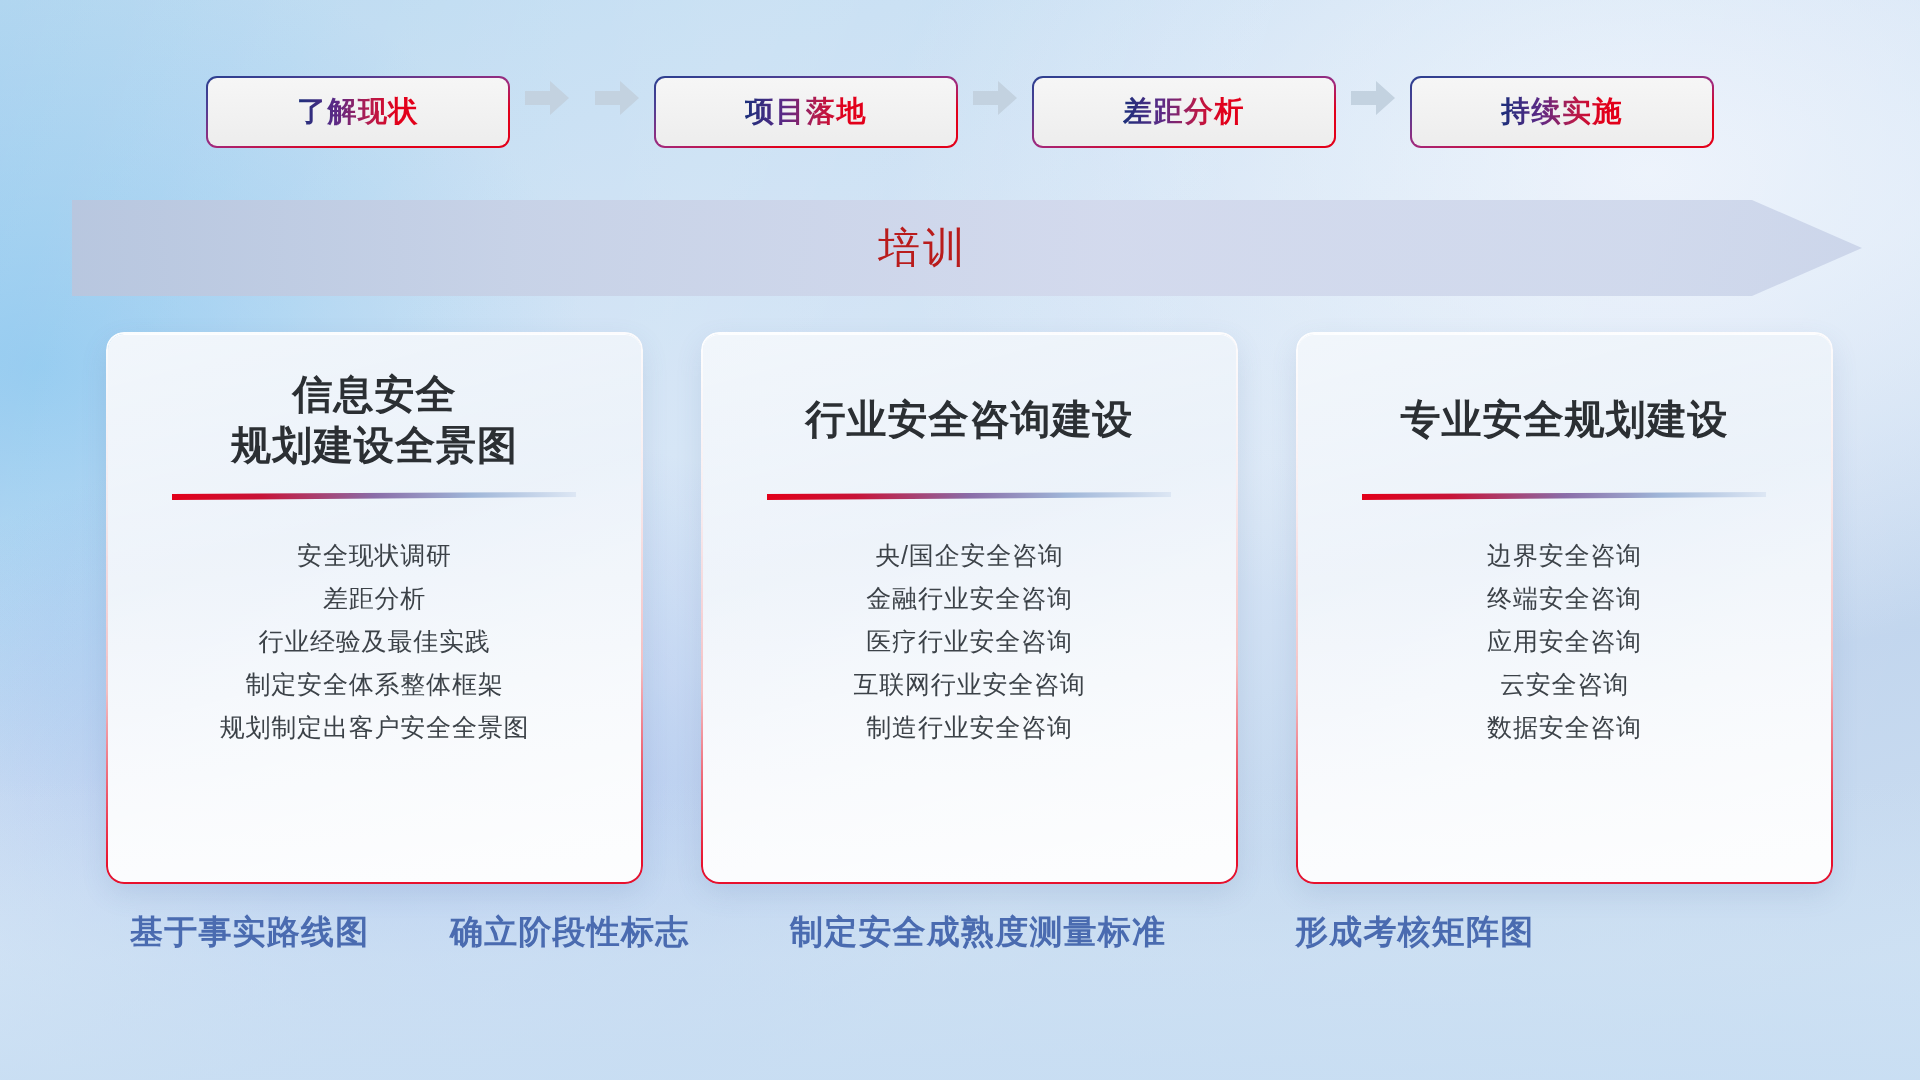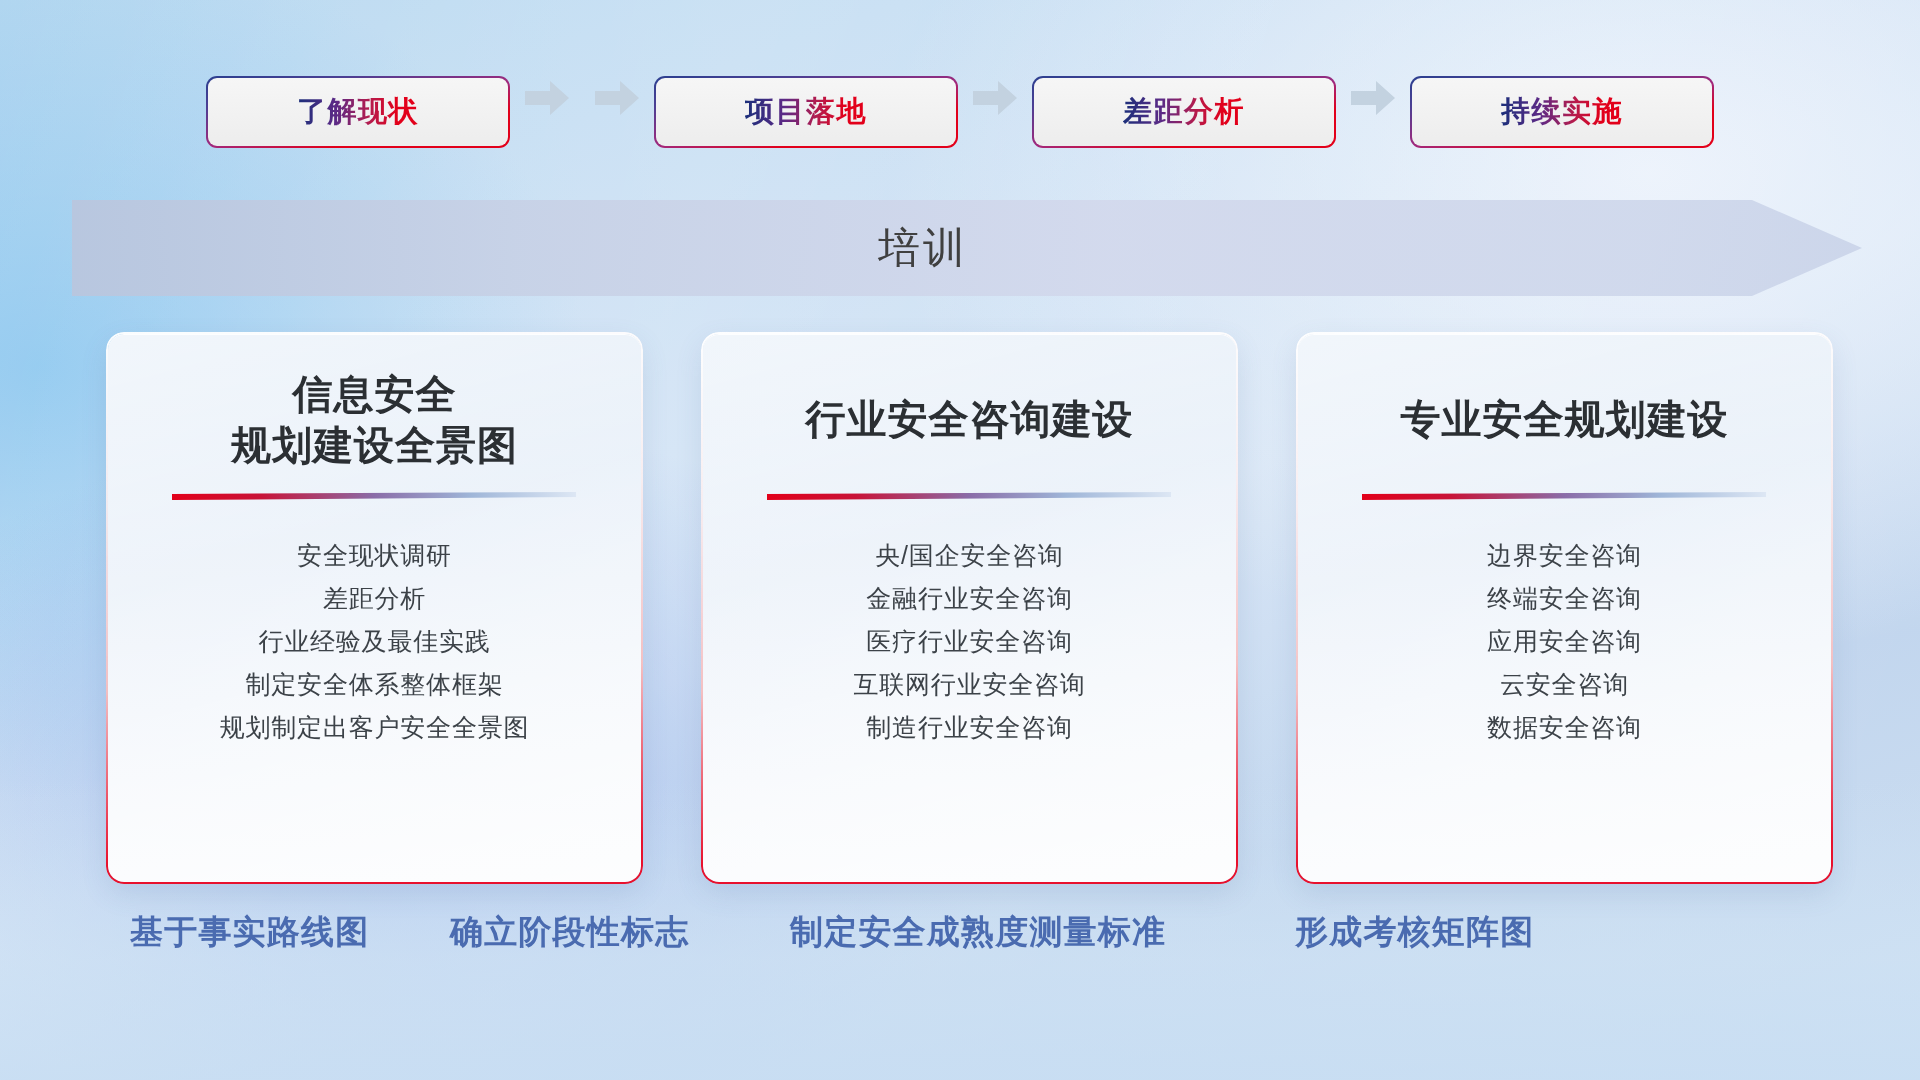--- a/index.html
+++ b/index.html
@@ -116,21 +116,21 @@
     position: absolute;
     left: 0;
     right: 120px;
     top: 0;
     height: 96px;
     display: flex;
     align-items: center;
     justify-content: center;
     font-size: 42px;
     font-weight: 500;
-    color: #404040;
+    color: #b91c1c;
     letter-spacing: 3px;
     padding-left: 32px;
   }
 
   
   #cards {
     position: absolute;
     left: 108px;
     top: 334px;
     width: 1792px;

